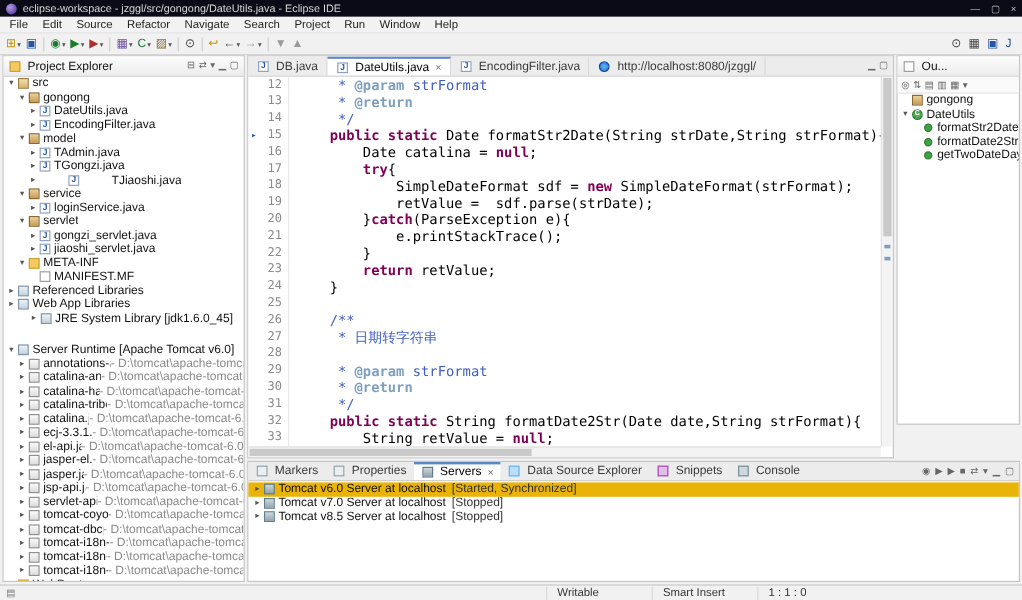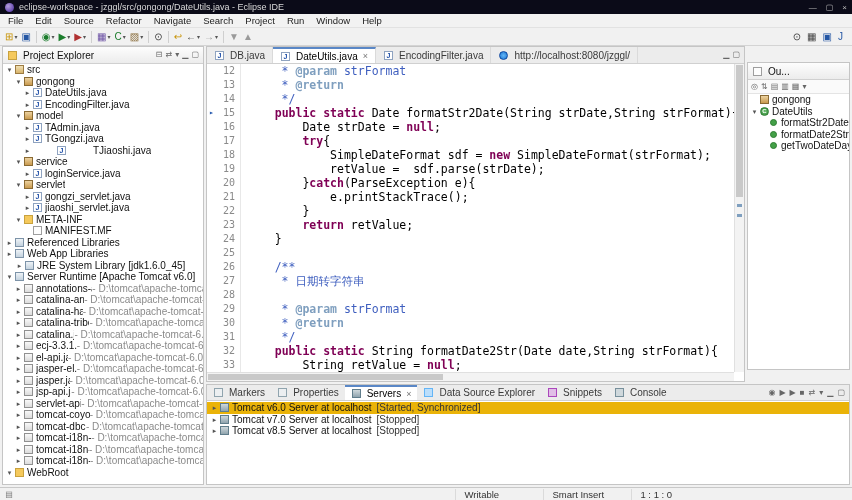--- a/index.html
+++ b/index.html
@@ -25,21 +25,21 @@
   .tsep{width:1px;height:12px;background:#cfcfcf;margin:0 3px}
   .tb-right{margin-left:auto;display:flex;align-items:center;gap:2px;padding-right:4px}
   .c-green{color:#1b7d2c}.c-red{color:#b03030}.c-blue{color:#2456a4}.c-gold{color:#c79100}
   .c-dark{color:#444}.c-gray{color:#9a9a9a}.c-purple{color:#6a4fa3}.c-brown{color:#8a6d3b}
 
   
   .workbench{position:absolute;top:46px;left:0;right:0;bottom:13px}
   .panel{position:absolute;background:#fff;border:1px solid #c5c5c5}
   .left-panel{left:2px;top:0;width:202px;bottom:2px}
   .editor-panel{left:206px;top:0;width:539px;height:336px}
-  .right-panel{left:747px;top:16px;right:2px;height:308px}
+  .right-panel{left:747px;top:0;right:2px;height:308px}
   .bottom-panel{left:206px;top:338px;right:2px;bottom:2px}
 
   .pheader{height:17px;display:flex;align-items:center;background:linear-gradient(#fdfdfd,#ececec);border-bottom:1px solid #d0d0d0;font-size:10px;padding:0 4px;gap:3px;white-space:nowrap;overflow:hidden}
   .pheader .htitle{overflow:hidden;text-overflow:ellipsis}
   .hbtns{margin-left:auto;display:flex;gap:3px;align-items:center}
   .hbtn{font-size:8px;color:#666;line-height:10px}
 
   
   .tree{position:absolute;top:17px;left:0;right:0;bottom:0;overflow:hidden;font-size:10px}
   .trow{display:flex;align-items:center;height:11.5px;line-height:11.5px;white-space:nowrap;overflow:hidden}
@@ -299,26 +299,26 @@
         <div class="trow" style="padding-left: 2px;">
           <span class="texp">▸</span>
           <span class="ticon i-lib"></span>
           <span class="tlabel">Referenced Libraries</span>
         </div>
         <div class="trow" style="padding-left: 2px;">
           <span class="texp">▸</span>
           <span class="ticon i-lib"></span>
           <span class="tlabel">Web App Libraries</span>
         </div>
-        <div class="trow" style="padding-left: 12px;">
+        <div class="trow" style="padding-left: 12px; justify-content: center;">
           <span class="texp">▸</span>
           <span class="ticon i-lib"></span>
           <span class="tlabel">JRE System Library [jdk1.6.0_45]</span>
         </div>
-        <div class="trow" style="padding-left: 2px;">
+        <div class="trow" style="padding-left: 2px; margin-top: 15px;">
           <span class="texp">▾</span>
           <span class="ticon i-lib"></span>
           <span class="tlabel">Server Runtime [Apache Tomcat v6.0]</span>
         </div>
         <div class="trow" style="padding-left: 11px;">
           <span class="texp">▸</span>
           <span class="ticon i-jar"></span>
           <span class="tlabel">annotations-api.jar</span>
           <span class="tpath"> - D:\tomcat\apache-tomcat-6.0.30\lib</span>
         </div>
@@ -444,21 +444,21 @@
       <span class="hbtns" style="padding-right:4px">
           <span class="hbtn ">▁</span>
           <span class="hbtn ">▢</span>
         </span>
     </div>
     <div class="code-area">
         <div class="code-line"><span class="lmark"></span><span class="lnum">12</span><span class="ltext"><span class="s-c">     * </span><span class="s-ct">@param</span><span class="s-c"> strFormat</span></span></div>
         <div class="code-line"><span class="lmark"></span><span class="lnum">13</span><span class="ltext"><span class="s-c">     * </span><span class="s-ct">@return</span></span></div>
         <div class="code-line"><span class="lmark"></span><span class="lnum">14</span><span class="ltext"><span class="s-c">     */</span></span></div>
         <div class="code-line"><span class="lmark">▸</span><span class="lnum">15</span><span class="ltext"><span class="s-p">    </span><span class="s-k">public static </span><span class="s-p">Date formatStr2Date(String strDate,String strFormat){</span></span></div>
-        <div class="code-line"><span class="lmark"></span><span class="lnum">16</span><span class="ltext"><span class="s-p">        Date strDate = </span><span class="s-k">null</span><span class="s-p">;</span></span></div>
+        <div class="code-line"><span class="lmark"></span><span class="lnum">16</span><span class="ltext"><span class="s-p">        Date catalina = </span><span class="s-k">null</span><span class="s-p">;</span></span></div>
         <div class="code-line"><span class="lmark"></span><span class="lnum">17</span><span class="ltext"><span class="s-p">        </span><span class="s-k">try</span><span class="s-p">{</span></span></div>
         <div class="code-line"><span class="lmark"></span><span class="lnum">18</span><span class="ltext"><span class="s-p">            SimpleDateFormat sdf = </span><span class="s-k">new</span><span class="s-p"> SimpleDateFormat(strFormat);</span></span></div>
         <div class="code-line"><span class="lmark"></span><span class="lnum">19</span><span class="ltext"><span class="s-p">            retValue =  sdf.parse(strDate);</span></span></div>
         <div class="code-line"><span class="lmark"></span><span class="lnum">20</span><span class="ltext"><span class="s-p">        }</span><span class="s-k">catch</span><span class="s-p">(ParseException e){</span></span></div>
         <div class="code-line"><span class="lmark"></span><span class="lnum">21</span><span class="ltext"><span class="s-p">            e.printStackTrace();</span></span></div>
         <div class="code-line"><span class="lmark"></span><span class="lnum">22</span><span class="ltext"><span class="s-p">        }</span></span></div>
         <div class="code-line"><span class="lmark"></span><span class="lnum">23</span><span class="ltext"><span class="s-p">        </span><span class="s-k">return</span><span class="s-p"> retValue;</span></span></div>
         <div class="code-line"><span class="lmark"></span><span class="lnum">24</span><span class="ltext"><span class="s-p">    }</span></span></div>
         <div class="code-line"><span class="lmark"></span><span class="lnum">25</span><span class="ltext"></span></div>
         <div class="code-line"><span class="lmark"></span><span class="lnum">26</span><span class="ltext"><span class="s-c">    /**</span></span></div>

